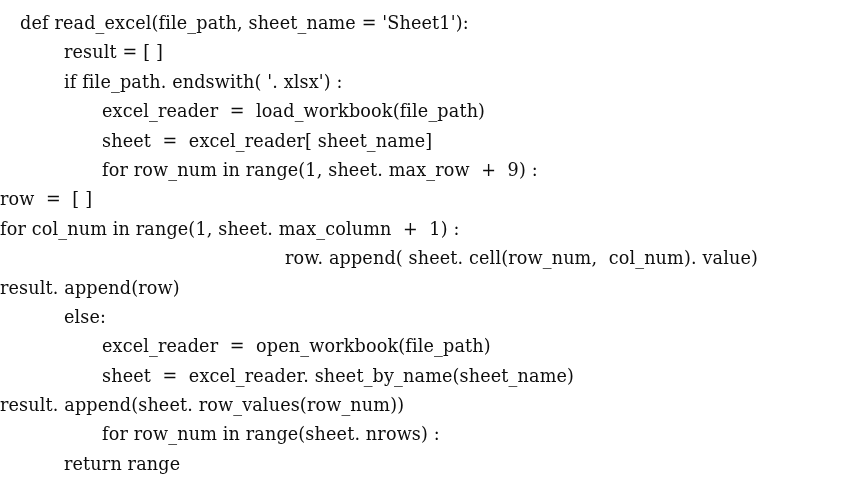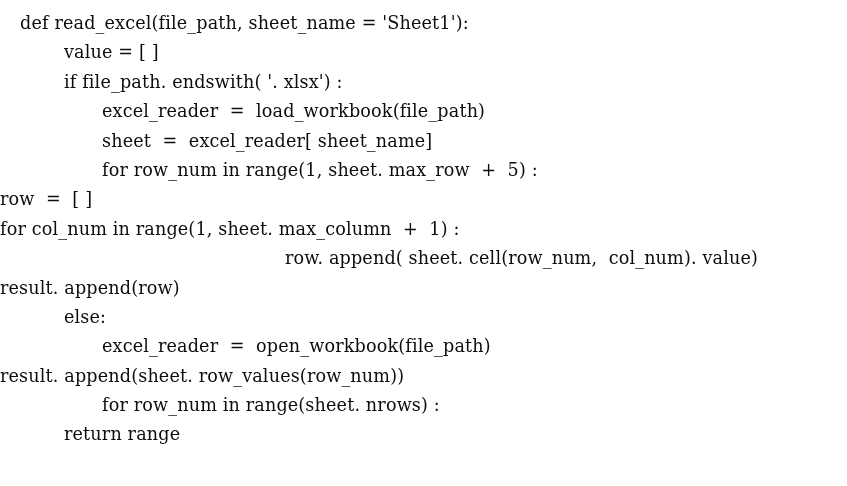--- a/index.html
+++ b/index.html
@@ -51,28 +51,29 @@
   #code-body {
     padding-top: 9px;
   }
 </style>
 </head>
 <body>
 
 <div id="code-listing" style="background: rgb(255, 255, 255); color: rgb(13, 13, 13);">
   <div id="code-body">
       <div class="code-line ind-0"><span class="line-text">def read_excel(file_path, sheet_name = 'Sheet1'):</span></div>
-      <div class="code-line ind-1"><span class="line-text">value = [ ]</span></div>
+      <div class="code-line ind-1"><span class="line-text">result = [ ]</span></div>
       <div class="code-line ind-1"><span class="line-text">if file_path. endswith( '. xlsx') :</span></div>
       <div class="code-line ind-2"><span class="line-text">excel_reader  =  load_workbook(file_path)</span></div>
       <div class="code-line ind-2"><span class="line-text">sheet  =  excel_reader[ sheet_name]</span></div>
-      <div class="code-line ind-2"><span class="line-text">for row_num in range(1, sheet. max_row  +  5) :</span></div>
+      <div class="code-line ind-2"><span class="line-text">for row_num in range(1, sheet. max_row  +  9) :</span></div>
       <div class="code-line ind-3"><span class="line-text">row  =  [ ]</span></div>
       <div class="code-line ind-3"><span class="line-text">for col_num in range(1, sheet. max_column  +  1) :</span></div>
       <div class="code-line ind-4"><span class="line-text">row. append( sheet. cell(row_num,  col_num). value)</span></div>
       <div class="code-line ind-3"><span class="line-text">result. append(row)</span></div>
       <div class="code-line ind-1"><span class="line-text">else:</span></div>
       <div class="code-line ind-2"><span class="line-text">excel_reader  =  open_workbook(file_path)</span></div>
+      <div class="code-line ind-2"><span class="line-text">sheet  =  excel_reader. sheet_by_name(sheet_name)</span></div>
       <div class="code-line ind-3"><span class="line-text">result. append(sheet. row_values(row_num))</span></div>
       <div class="code-line ind-2"><span class="line-text">for row_num in range(sheet. nrows) :</span></div>
       <div class="code-line ind-1"><span class="line-text">return range</span></div>
     </div>
 </div>
 
 </body></html>

